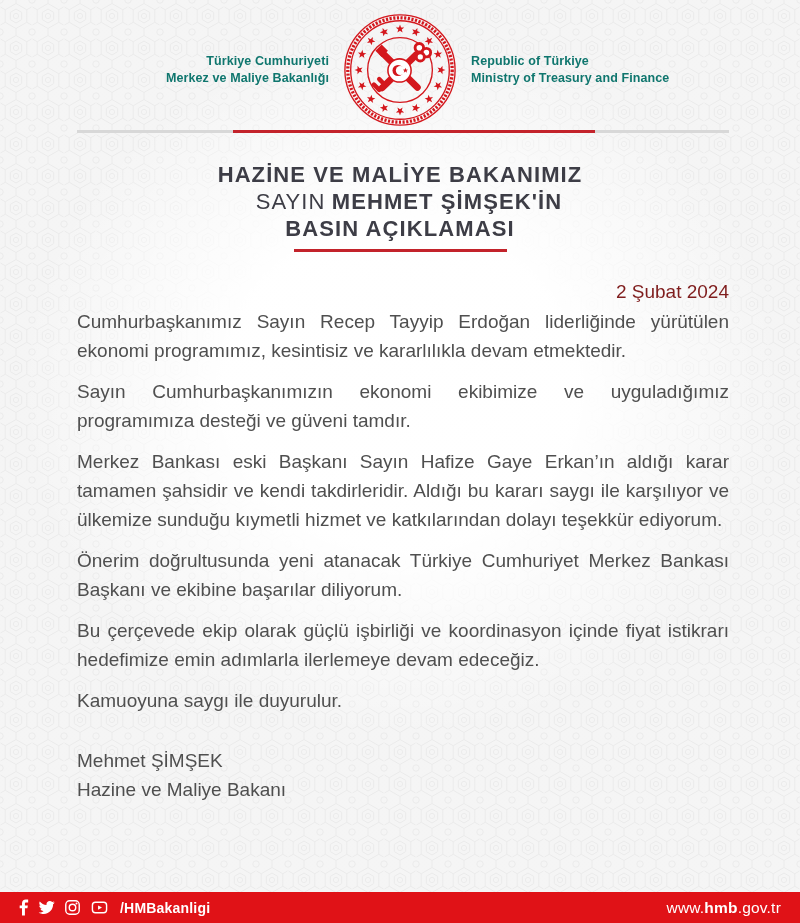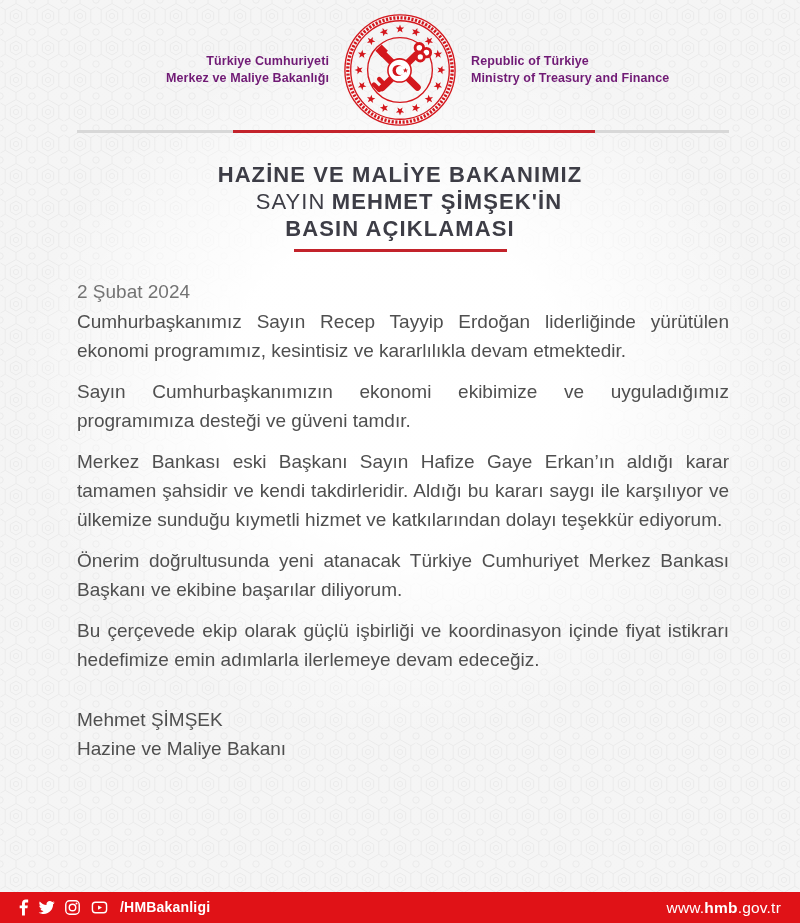--- a/index.html
+++ b/index.html
@@ -11,50 +11,50 @@
   .bg-pattern { position:absolute; inset:0; z-index:0; }
   .bg-overlay { position:absolute; inset:0; z-index:1; pointer-events:none;
     background:
       radial-gradient(ellipse 58% 46% at 50% 42%, rgba(255,255,255,0.99) 38%, rgba(255,255,255,0) 82%),
       linear-gradient(rgba(255,255,255,0.28), rgba(255,255,255,0.28)); }
 
   .content { position:relative; z-index:2; }
 
   
   .header { display:flex; justify-content:center; align-items:center; padding-top:12px; gap:13px; height:128px; }
-  .org { font-size:12.5px; font-weight:700; color:#701a75; line-height:17.5px; letter-spacing:0.1px; }
+  .org { font-size:12.5px; font-weight:700; color:#0f766e; line-height:17.5px; letter-spacing:0.1px; }
   .org-tr { text-align:right; width:220px; }
   .org-en { text-align:left; width:220px; }
   .seal { width:116px; height:116px; flex:0 0 auto; }
 
   .divider { margin:2px 71px 0 77px; height:3px;
     background:linear-gradient(to right, #d8d8d8 0 24%, #c3232b 24% 79.5%, #d8d8d8 79.5% 100%); }
 
   
   .title { margin-top:28px; text-align:center; color:#3d3d46; font-size:22px; line-height:27px;
     font-weight:700; letter-spacing:1.1px; }
   .title .t-line { display:block; }
   .title .t-prefix { font-weight:400;margin-left:18px; }
   .title .t-name { margin-left:0.28em; }
   .title-underline { width:213px; height:3px; background:#c3232b; margin:7px auto 0; }
 
   
   .main { padding:0 71px 0 77px; }
-  .date { margin-top:29px; font-size:19px; line-height:22px; color:#737373; }
+  .date { margin-top:29px; text-align:right; font-size:19px; line-height:22px; color:#7f1d1d; }
 
   .body-text { margin-top:4px; font-size:19px; line-height:29px; color:#4f4f4f; text-align:justify; }
   .body-text p { margin:0 0 12px; }
   .body-text p:last-child { margin-bottom:0; }
 
   .signature { margin-top:31px; font-size:19px; line-height:29px; color:#4f4f4f; }
 
   
   .footer { position:absolute; left:0; right:0; bottom:0; height:31px; background:#e01217; z-index:3;
     display:flex; align-items:center; justify-content:space-between; padding:0 19px; color:#fff; }
-  .social { display:flex; align-items:flex-start; gap:9px; }
+  .social { display:flex; align-items:center; gap:9px; }
   .social svg { display:block; }
   .handle { font-size:14px; font-weight:600; letter-spacing:0.2px; margin-left:2px; }
   .website { font-size:15.5px; font-weight:400; letter-spacing:0.2px; }
   .website b { font-weight:700; }
 </style>
 </head>
 <body>
 
 <div class="page">
 
@@ -151,20 +151,21 @@
 
     <div class="main">
       <div class="date">2 Şubat 2024</div>
 
       <div class="body-text">
         <p>Cumhurbaşkanımız Sayın Recep Tayyip Erdoğan liderliğinde yürütülen ekonomi programımız, kesintisiz ve kararlılıkla devam etmektedir.</p>
         <p>Sayın Cumhurbaşkanımızın ekonomi ekibimize ve uyguladığımız programımıza desteği ve güveni tamdır.</p>
         <p>Merkez Bankası eski Başkanı Sayın Hafize Gaye Erkan’ın aldığı karar tamamen şahsidir ve kendi takdirleridir. Aldığı bu kararı saygı ile karşılıyor ve ülkemize sunduğu kıymetli hizmet ve katkılarından dolayı teşekkür ediyorum.</p>
         <p>Önerim doğrultusunda yeni atanacak Türkiye Cumhuriyet Merkez Bankası Başkanı ve ekibine başarılar diliyorum.</p>
         <p>Bu çerçevede ekip olarak güçlü işbirliği ve koordinasyon içinde fiyat istikrarı hedefimize emin adımlarla ilerlemeye devam edeceğiz.</p>
+        <p>Kamuoyuna saygı ile duyurulur.</p>
       </div>
 
       <div class="signature">
         <div>Mehmet ŞİMŞEK</div>
         <div>Hazine ve Maliye Bakanı</div>
       </div>
     </div>
 
   </div>
 

